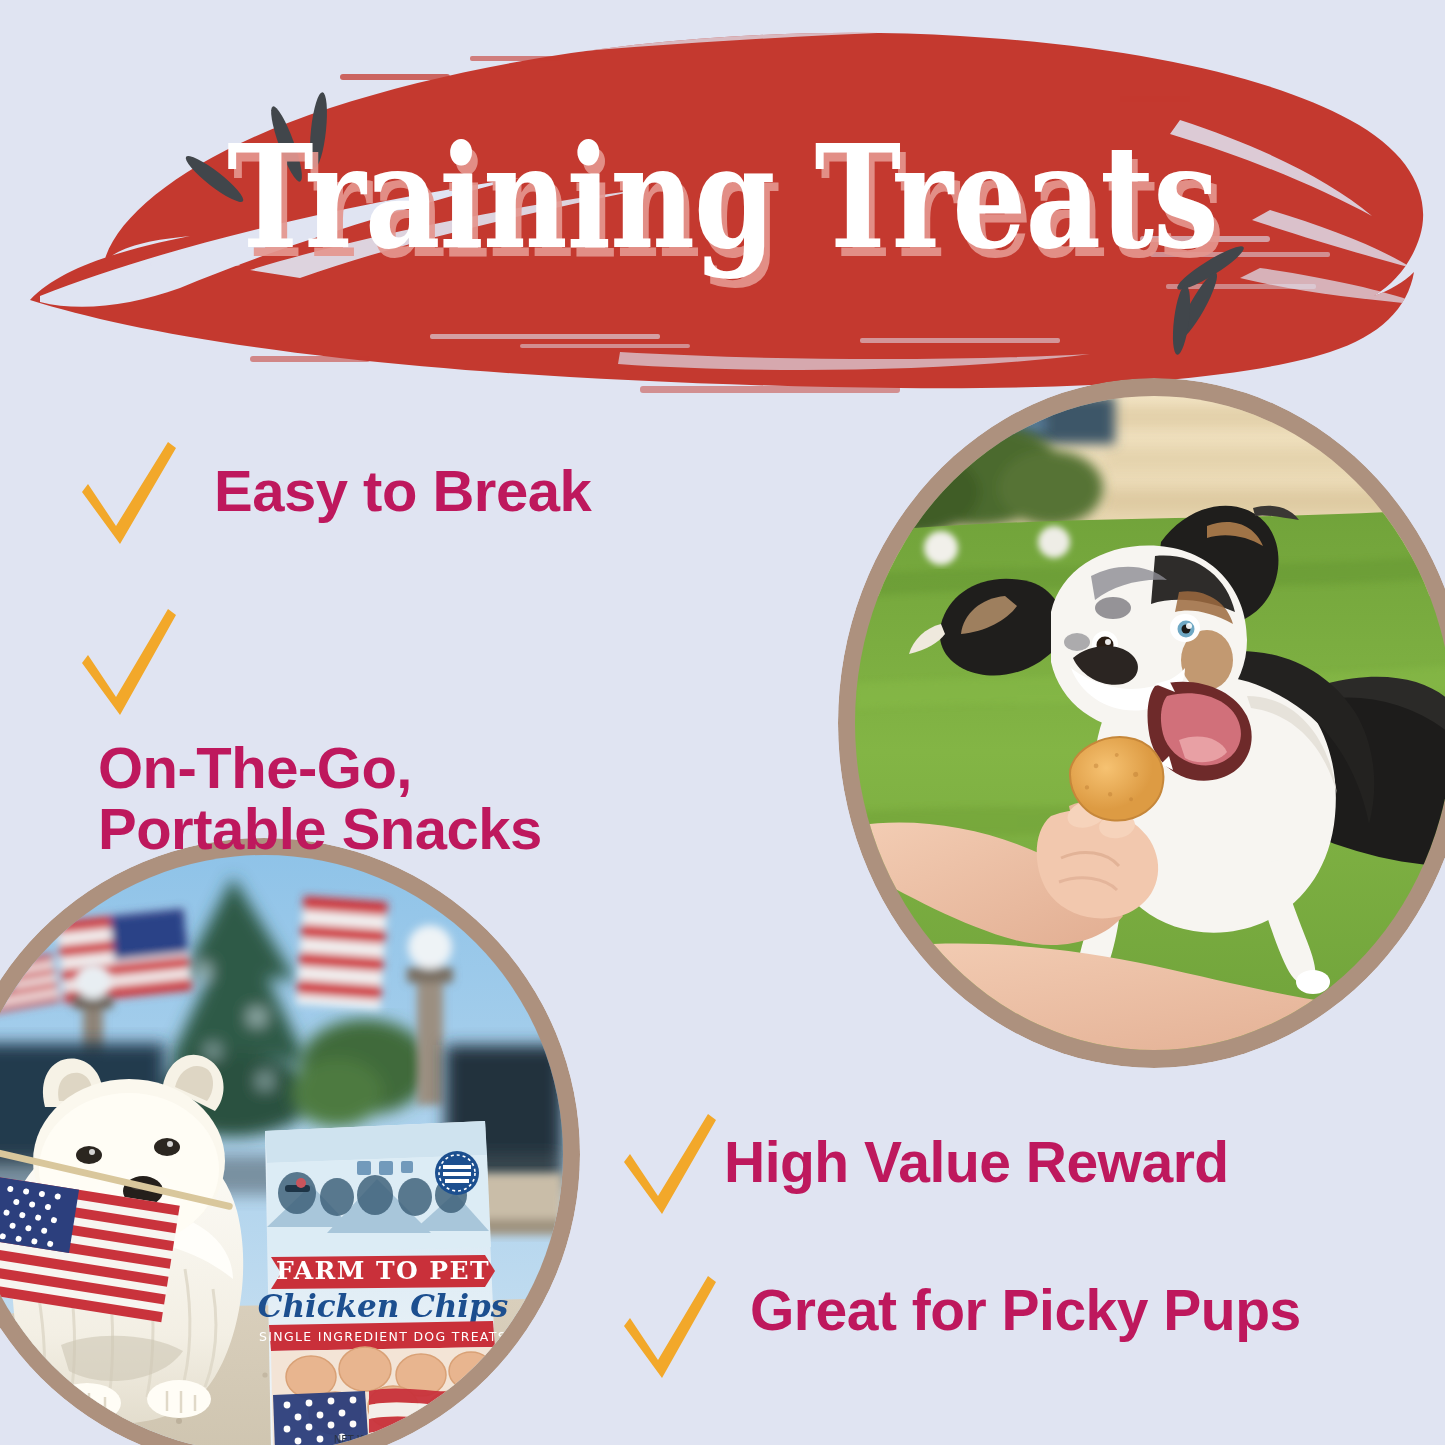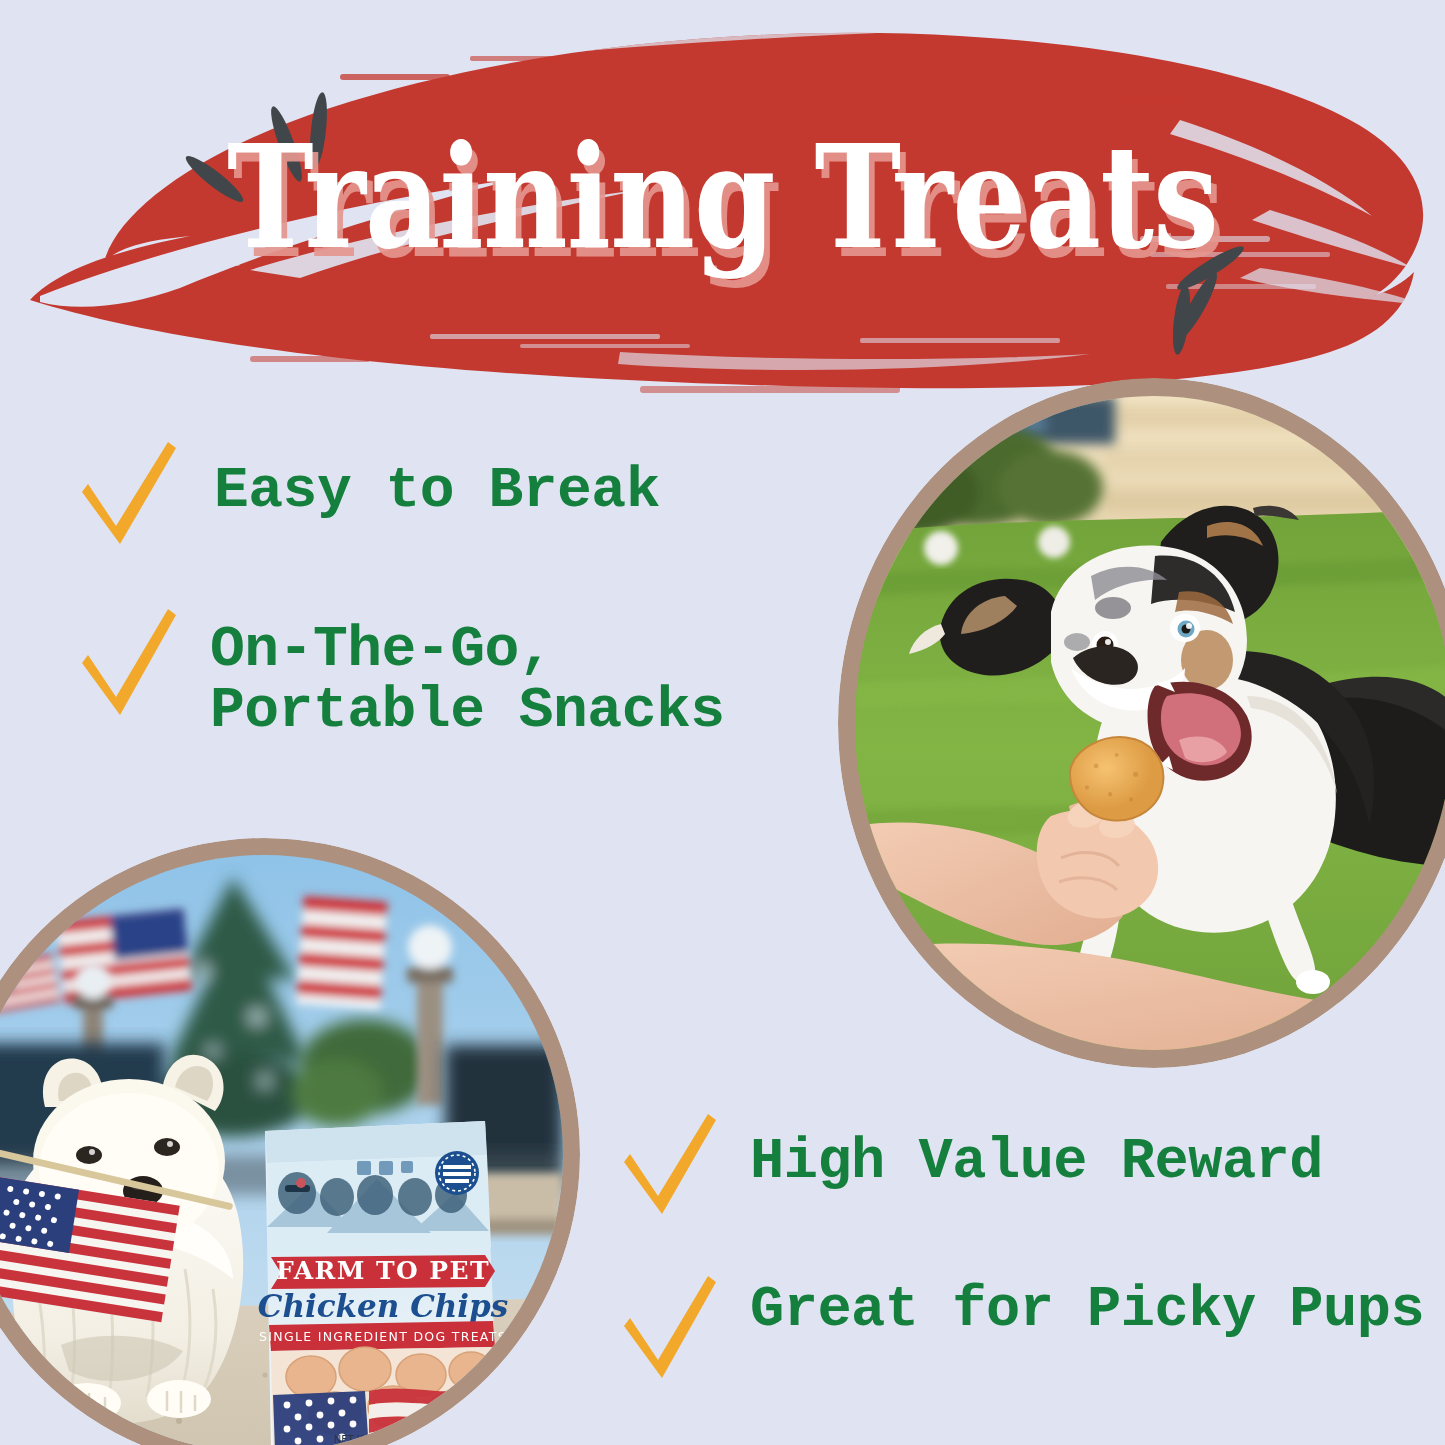--- a/index.html
+++ b/index.html
@@ -117,36 +117,36 @@
   .feature {
     position: absolute;
     display: flex;
     align-items: flex-start;
   }
   .check-icon {
     flex: 0 0 auto;
     display: block;
   }
   .feature-label {
-    font-family: Liberation Mono, monospace;
+    font-family: Liberation Sans, sans-serif;
     font-weight: 700;
-    color: #15803d;
+    color: #be185d;
     letter-spacing: -0.5px;
     line-height: 1.06;
     white-space: pre-line;
   }
 
   .feature-1 { left: 72px;  top: 440px; }
   .feature-1 .feature-label { font-size: 58px; margin-left: 30px; margin-top: 20px; }
 
-  .feature-2 { left: 72px;  top: 605px; }
+  .feature-2 { left: 72px;  top: 605px; flex-direction: column; }
   .feature-2 .feature-label { font-size: 58px; margin-left: 26px; margin-top: 14px; }
 
   .feature-3 { left: 614px; top: 1112px; }
-  .feature-3 .feature-label { font-size: 57px; margin-left: 26px; margin-top: 20px; }
+  .feature-3 .feature-label { font-size: 57px; margin-top: 20px; }
 
   .feature-4 { left: 614px; top: 1272px; }
   .feature-4 .feature-label { font-size: 57px; margin-left: 26px; margin-top: 8px; }
 
 </style>
 </head>
 <body>
 
 <div id="infographic">
 

